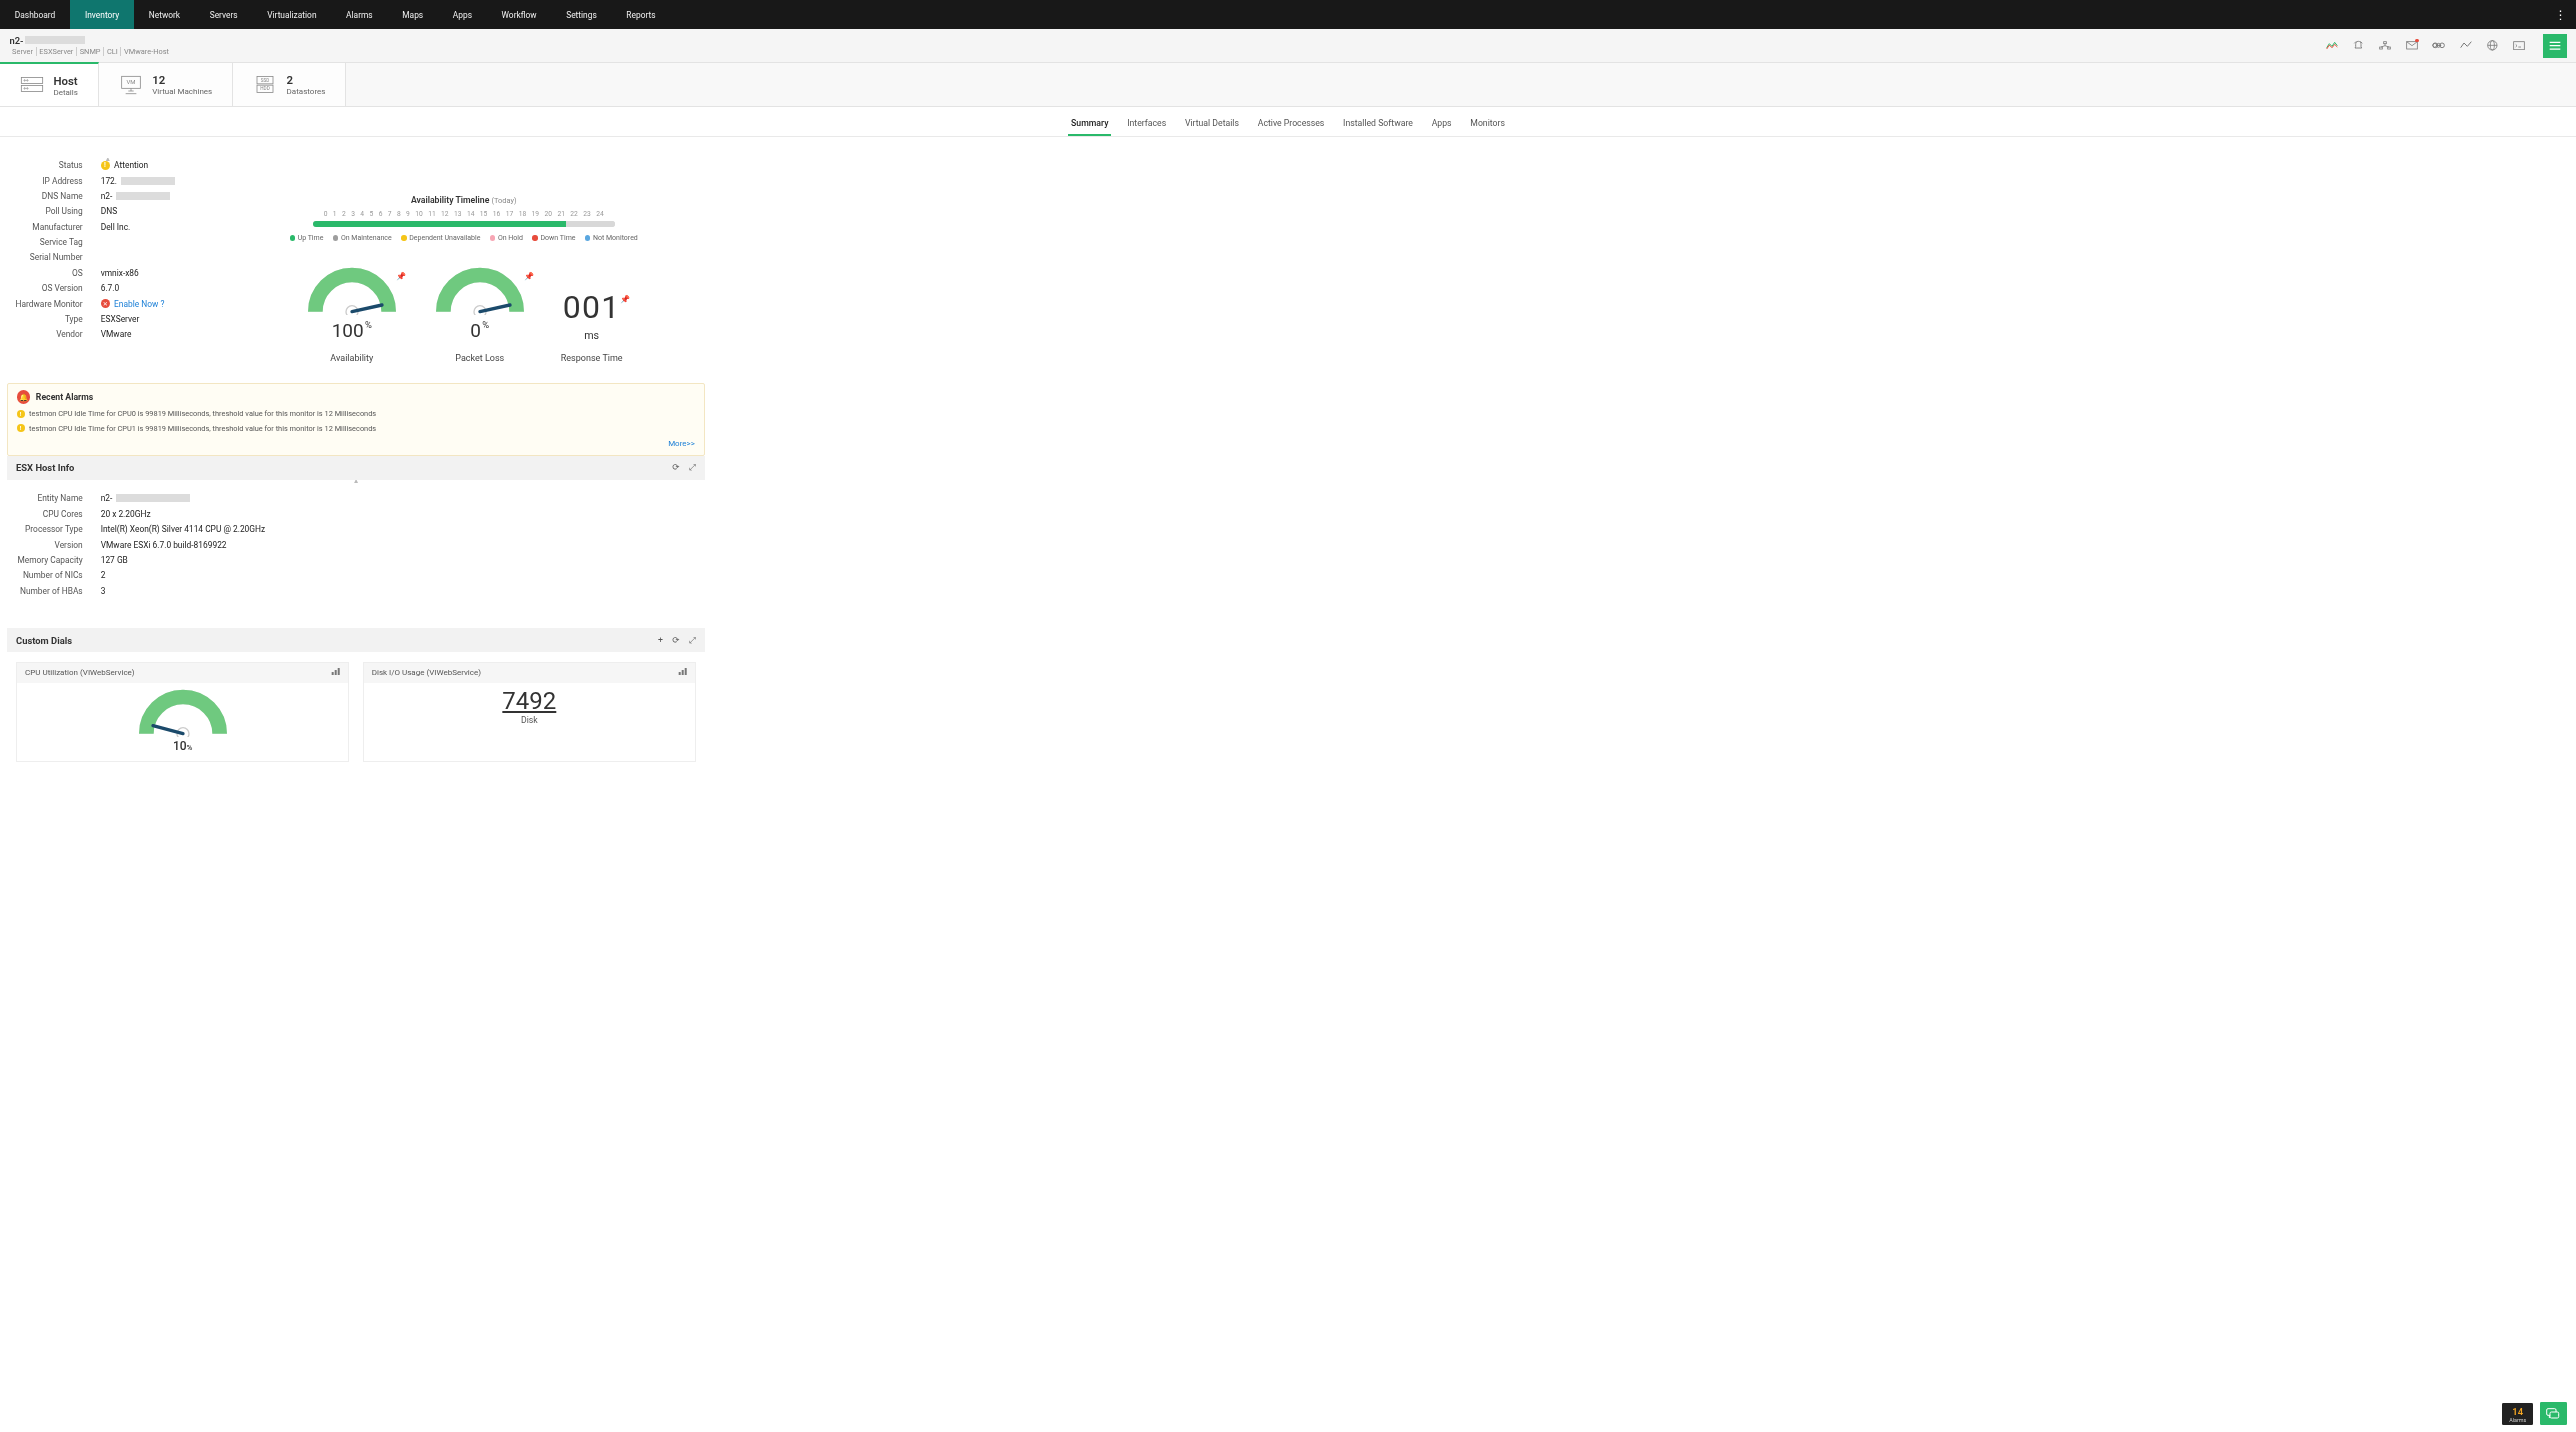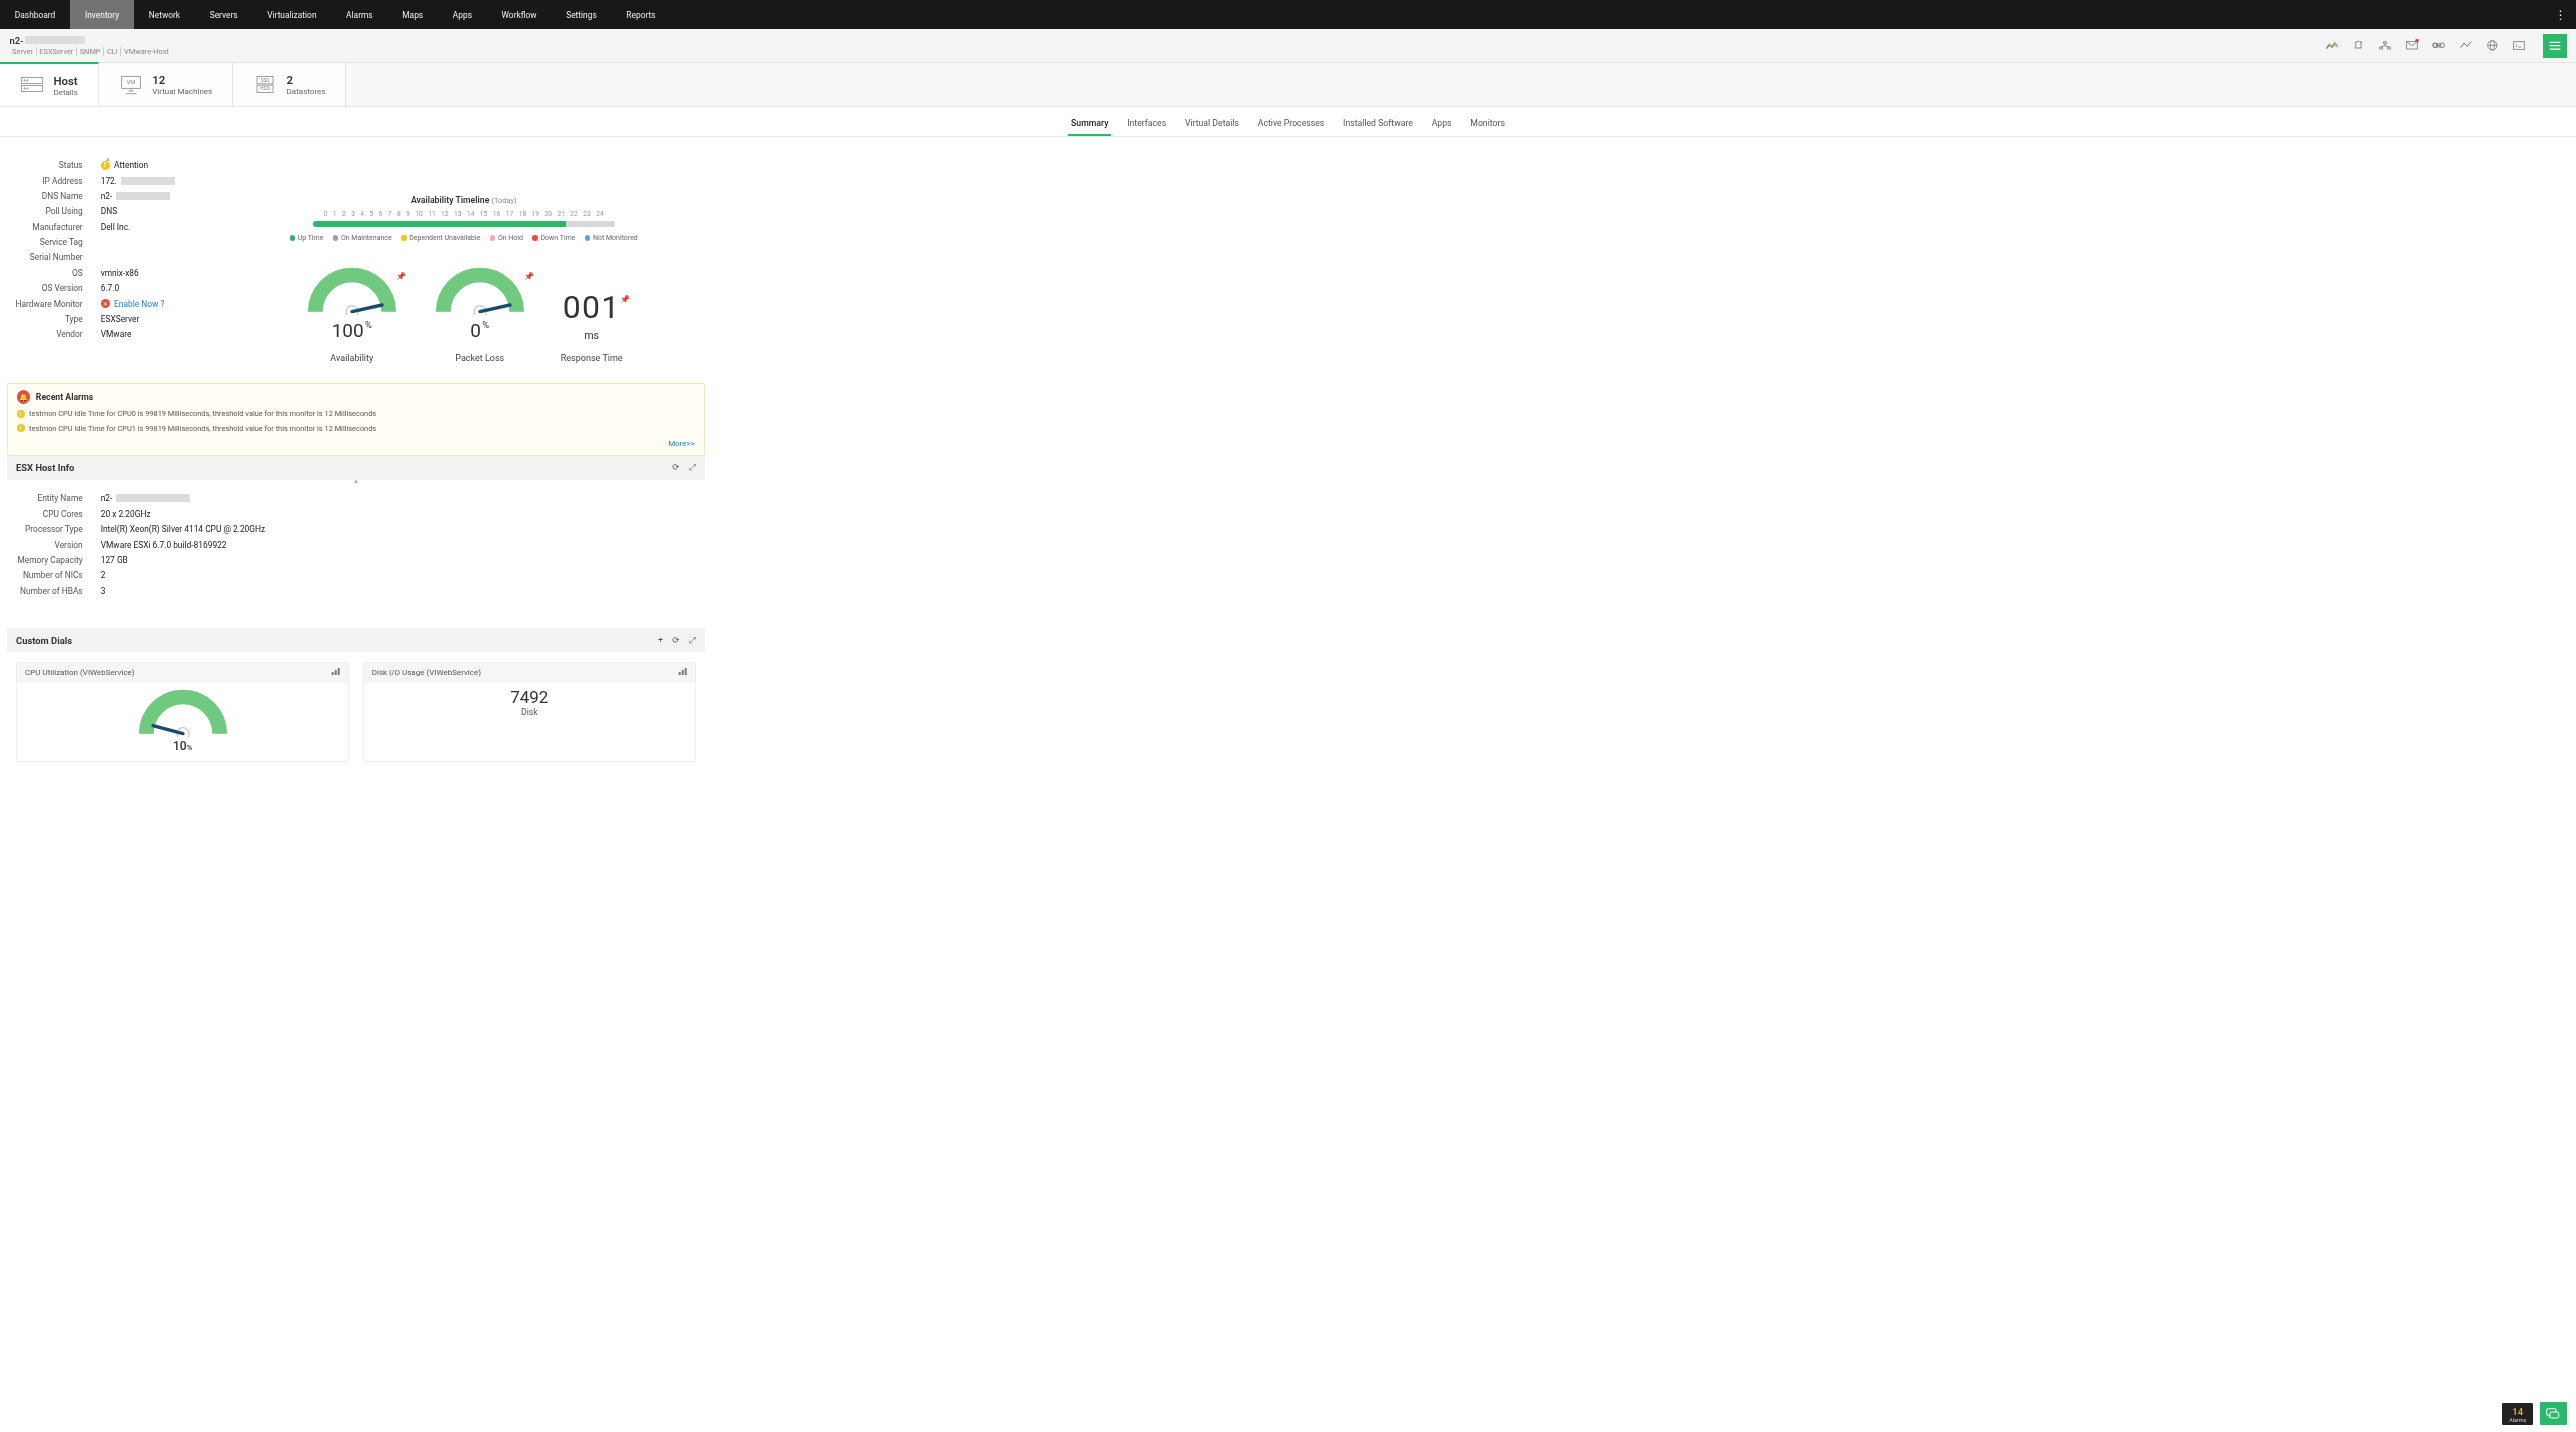--- a/index.html
+++ b/index.html
@@ -1,21 +1,21 @@
 <!DOCTYPE html>
 <html style="font-size:10.7px"><head>
 <meta charset="utf-8">
 <style>
 * { margin: 0; padding: 0; box-sizing: border-box; font-family: -apple-system, BlinkMacSystemFont, "Segoe UI", Roboto, sans-serif; }
 body { background: #fff; color: #333; font-size: 8.7px; }
 
 
 .topnav { background: #181818; display: flex; align-items: center; height: 29px; }
 .topnav-item { color: #f0f0f0; padding: 0 14.8px; height: 100%; display: flex; align-items: center; cursor: pointer; font-size: 8.4px; }
-.topnav-item.active { background: #737373; color: #fff; }
+.topnav-item.active { background: #0f766e; color: #fff; }
 .topnav-spacer { flex: 1; }
 .topnav-dots { color: #fff; padding: 0 9.4px; cursor: pointer; font-size: 12px; }
 
 
 .crumbbar { background: #f5f5f5; border-bottom: 0.7px solid #e3e3e3; display: flex; align-items: center; height: 34px; padding: 0 9.4px; }
 .crumb-left { display: flex; flex-direction: column; }
 .device-name { font-size: 9.4px; font-weight: 600; color: #333; display: flex; align-items: center; }
 .device-name .redact { background: #dcdcdc; height: 8px; width: 60px; display: inline-block; margin-left: 1.3px; }
 .crumb-tags { font-size: 7.4px; color: #888; margin-top: 1.3px; }
 .crumb-tags span { padding: 0 2.7px; border-right: 0.7px solid #ccc; }
@@ -98,21 +98,21 @@
 
 .two-col { display: flex; gap: 9.4px; flex-direction: column; }
 .two-col > .panel { flex: 1; }
 
 .esx-body { padding: 10.7px 0; max-height: 134px; overflow: hidden; position: relative; }
 .dials-body { padding: 9.4px; display: flex; gap: 13.4px; }
 .dial-card { flex: 1; border: 0.7px solid #eee; }
 .dial-card-head { background: #f6f6f6; padding: 5.4px 8px; display: flex; justify-content: space-between; align-items: center; font-size: 8px; color: #555; }
 .dial-card-body { display: flex; flex-direction: column; align-items: center; padding: 4px 0 8px; }
 .dial-val { font-size: 12px; font-weight: 500; margin-top: 2.7px; }
-.dial-big { font-size: 17px; font-weight: 400; }
+.dial-big { font-size: 24px; font-weight: 400; text-decoration: underline; }
 .dial-unit { font-size: 8.7px; color: #555; }
 
 
 .bottom-fixed { position: fixed; right: 9.4px; bottom: 6.7px; display: flex; gap: 6.7px; align-items: flex-end; }
 .alarm-badge { background: #222; color: #f5a623; padding: 2.7px 6.7px; text-align: center; border-radius: 1.3px; }
 .alarm-badge-num { font-size: 9.4px; font-weight: 600; }
 .alarm-badge-txt { font-size: 5.4px; color: #ccc; }
 .chat-btn { background: #2ab96a; width: 27px; height: 23px; display: flex; align-items: center; justify-content: center; border-radius: 1.3px; cursor: pointer; }
 </style>
 </head>

